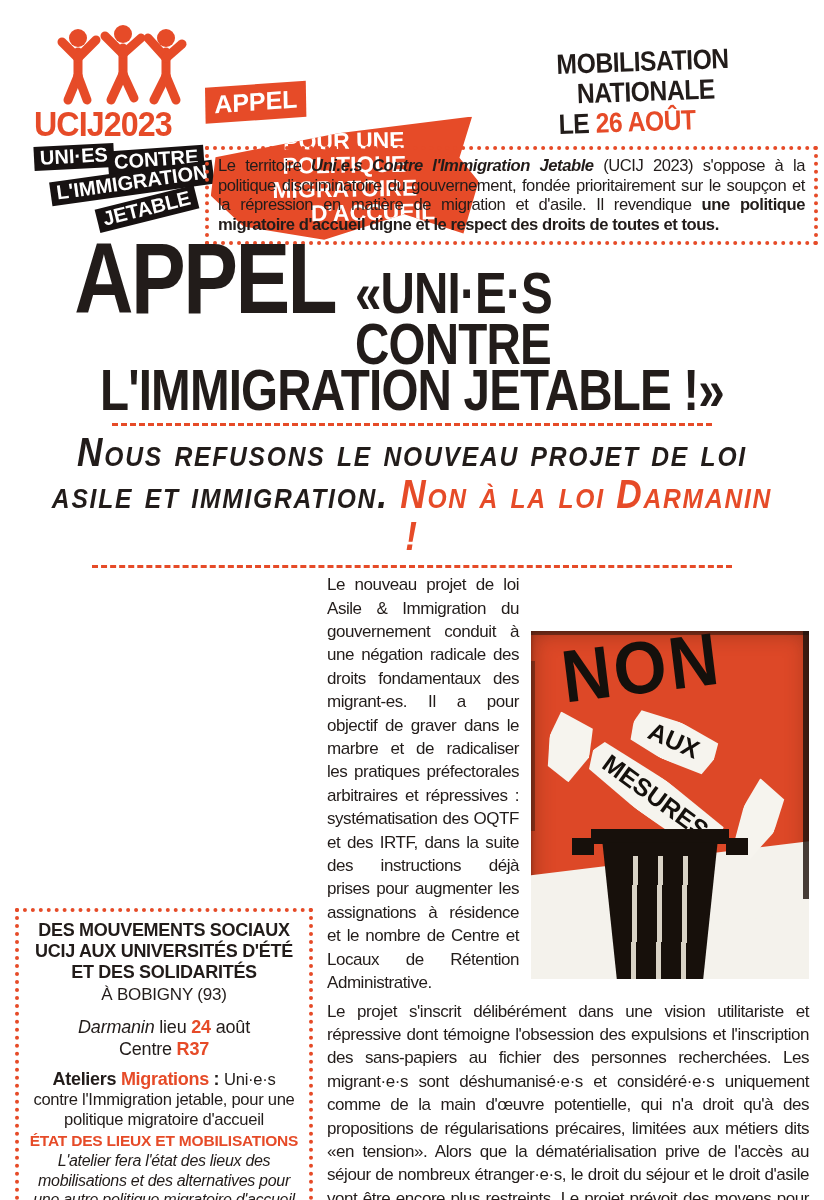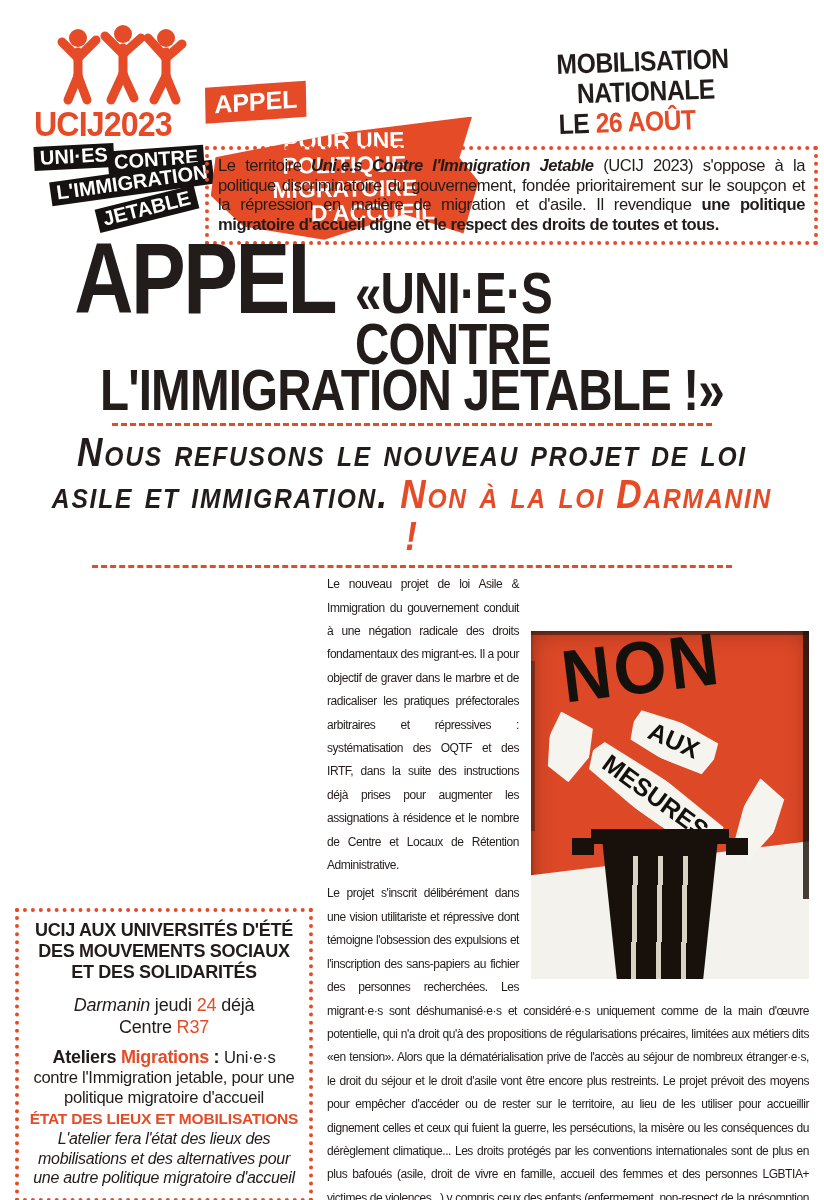--- a/index.html
+++ b/index.html
@@ -46,21 +46,21 @@
   .title-appel{font-size:100px;font-weight:700;letter-spacing:-3px;}
   .title-r1{font-size:58px;font-weight:700;letter-spacing:-1px;}
   .title-row2{text-align:center;font-size:58px;font-weight:700;letter-spacing:-1px;line-height:.92;margin-top:-6px;}
   .rule{border-top:3.5px dashed var(--orange);width:600px;margin:7px auto 6px;}
   .rule2{width:640px;margin:8px auto 2px;}
   .subtitle{transform:scaleX(.88);transform-origin:center;text-align:center;font-style:italic;font-weight:700;font-variant:small-caps;font-size:40px;line-height:1.04;letter-spacing:2px;}
   .subtitle .accent{color:var(--orange);}
 
   
   .bodytext{padding:3px 15px 0;}
-  .bodytext p{font-size:12px;line-height:23.4px;letter-spacing:-.45px;text-align:justify;}
+  .bodytext p{font-size:17px;line-height:23.4px;letter-spacing:-.45px;text-align:justify;}
   .bodytext p + p{margin-top:5px;}
   .bold-inline{font-weight:400;}
 
   
   .poster{float:right;width:278px;height:348px;margin:58px 0 8px 12px;position:relative;overflow:hidden;background:#f4f2ec;}
   .poster-red{position:absolute;left:0;top:0;right:0;height:272px;background:#dd4827;
     box-shadow:inset 0 0 22px rgba(60,25,10,.45), inset 0 0 4px rgba(40,15,5,.5);}
   .poster-diag{position:absolute;left:-24px;bottom:52px;width:350px;height:70px;background:#f4f2ec;transform:rotate(-7deg);}
   .poster-edge-r{position:absolute;right:0;top:0;width:6px;height:268px;background:rgba(32,20,13,.82);}
   .poster-edge-t{position:absolute;left:0;top:0;right:0;height:4px;background:rgba(32,20,13,.5);}
@@ -82,21 +82,21 @@
     clip-path:polygon(2% 0,98% 0,86% 100%,14% 100%);}
   .trash-slats{position:absolute;left:20px;top:14px;right:20px;bottom:0;
     background:repeating-linear-gradient(91deg,transparent 0 13px,#d9d3c6 13px 18px,transparent 18px 25px);}
 
   
   .sidebox{float:left;width:298px;margin:335px 14px 8px 0;border:4px dotted var(--orange);padding:8px 10px 10px;text-align:center;}
   .sb-title{font-weight:700;font-size:18px;line-height:21px;letter-spacing:-.3px;}
   .sb-loc{font-size:17px;line-height:21px;margin-top:1px;letter-spacing:-.2px;}
   .sb-prog{margin-top:11px;font-size:18px;line-height:22px;letter-spacing:-.2px;}
   .sb-prog .it{font-style:italic;}
-  .sb-orange{color:var(--orange);font-weight:400;}
+  .sb-orange{color:var(--orange);font-weight:700;}
   .sb-bold{font-weight:700;}
   .sb-atelier{margin-top:9px;font-size:16.6px;line-height:20px;letter-spacing:-.3px;}
   .sb-atelier .lead{font-weight:700;font-size:18px;}
   .sb-etat{margin-top:1px;font-size:15.5px;font-weight:700;color:var(--orange);letter-spacing:-.2px;line-height:19px;}
   .sb-note{margin-top:1px;font-style:italic;font-size:16px;line-height:19.5px;letter-spacing:-.3px;}
 
   .clear{clear:both;}
 </style>
 </head>
 <body>
@@ -191,25 +191,26 @@
         <div class="trash-hr"></div>
         <div class="trash-rim"></div>
         <div class="trash-body">
           <div class="trash-slats"></div>
         </div>
       </div>
     </div>
 
     <div class="sidebox">
       <div class="sb-title">
+        <div>DES MOUVEMENTS SOCIAUX</div>
         <div>UCIJ AUX UNIVERSITÉS D'ÉTÉ</div>
-        <div>DES MOUVEMENTS SOCIAUX</div>
         <div>ET DES SOLIDARITÉS</div>
       </div>
-      <div class="sb-prog"><span class="it">Darmanin</span><span> jeudi </span><span class="sb-orange">24</span><span> déjà</span></div>
+      <div class="sb-loc">À BOBIGNY (93)</div>
+      <div class="sb-prog"><span class="it">Darmanin</span><span> lieu </span><span class="sb-orange">24</span><span> août</span></div>
       <div class="sb-prog" style="margin-top:0"><span>Centre </span><span class="sb-orange">R37</span></div>
       <div class="sb-atelier"><span class="lead">Ateliers </span><span class="lead sb-orange">Migrations</span><span class="lead"> : </span><span>Uni·e·s contre l'Immigration jetable, pour une politique migratoire d'accueil</span></div>
       <div class="sb-etat">ÉTAT DES LIEUX ET MOBILISATIONS</div>
       <div class="sb-note">L'atelier fera l'état des lieux des mobilisations et des alternatives pour une autre politique migratoire d'accueil</div>
     </div>
 
     <p>Le nouveau projet de loi Asile &amp; Immigration du gouvernement conduit à une négation radicale des droits fondamentaux des migrant-es. Il a pour objectif de graver dans le marbre et de radicaliser les pratiques préfectorales arbitraires et répressives : systématisation des OQTF et des IRTF, dans la suite des instructions déjà prises pour augmenter les assignations à résidence et le nombre de Centre et Locaux de Rétention Administrative.</p>
     <p><span>Le projet s'inscrit délibérément dans une vision utilitariste et répressive dont témoigne l'obsession des expulsions et l'inscription des sans-papiers au fichier des personnes recherchées. Les migrant·e·s sont déshumanisé·e·s et considéré·e·s uniquement comme de la main d'œuvre potentielle, qui n'a droit qu'à des propositions de régularisations précaires, limitées aux métiers dits </span><span class="bold-inline">«en tension»</span><span>. Alors que la dématérialisation prive de l'accès au séjour de nombreux étranger·e·s, le droit du séjour et le droit d'asile vont être encore plus restreints. Le projet prévoit des moyens pour empêcher d'accéder ou de rester sur le territoire, au lieu de les utiliser pour accueillir dignement celles et ceux qui fuient la guerre, les persécutions, la misère ou les conséquences du dérèglement climatique... Les droits protégés par les conventions internationales sont de plus en plus bafoués (asile, droit de vivre en famille, accueil des femmes et des personnes LGBTIA+ victimes de violences...) y compris ceux des enfants (enfermement, non-respect de la présomption de minorité, séparation des parents...). Les droits des étranger·e·s sont de plus en plus précarisés. L'attaque s'inscrit dans l'agenda global du gouvernement : chômage, retraites, logement, santé...</span></p>
 
     <div class="clear"></div>

